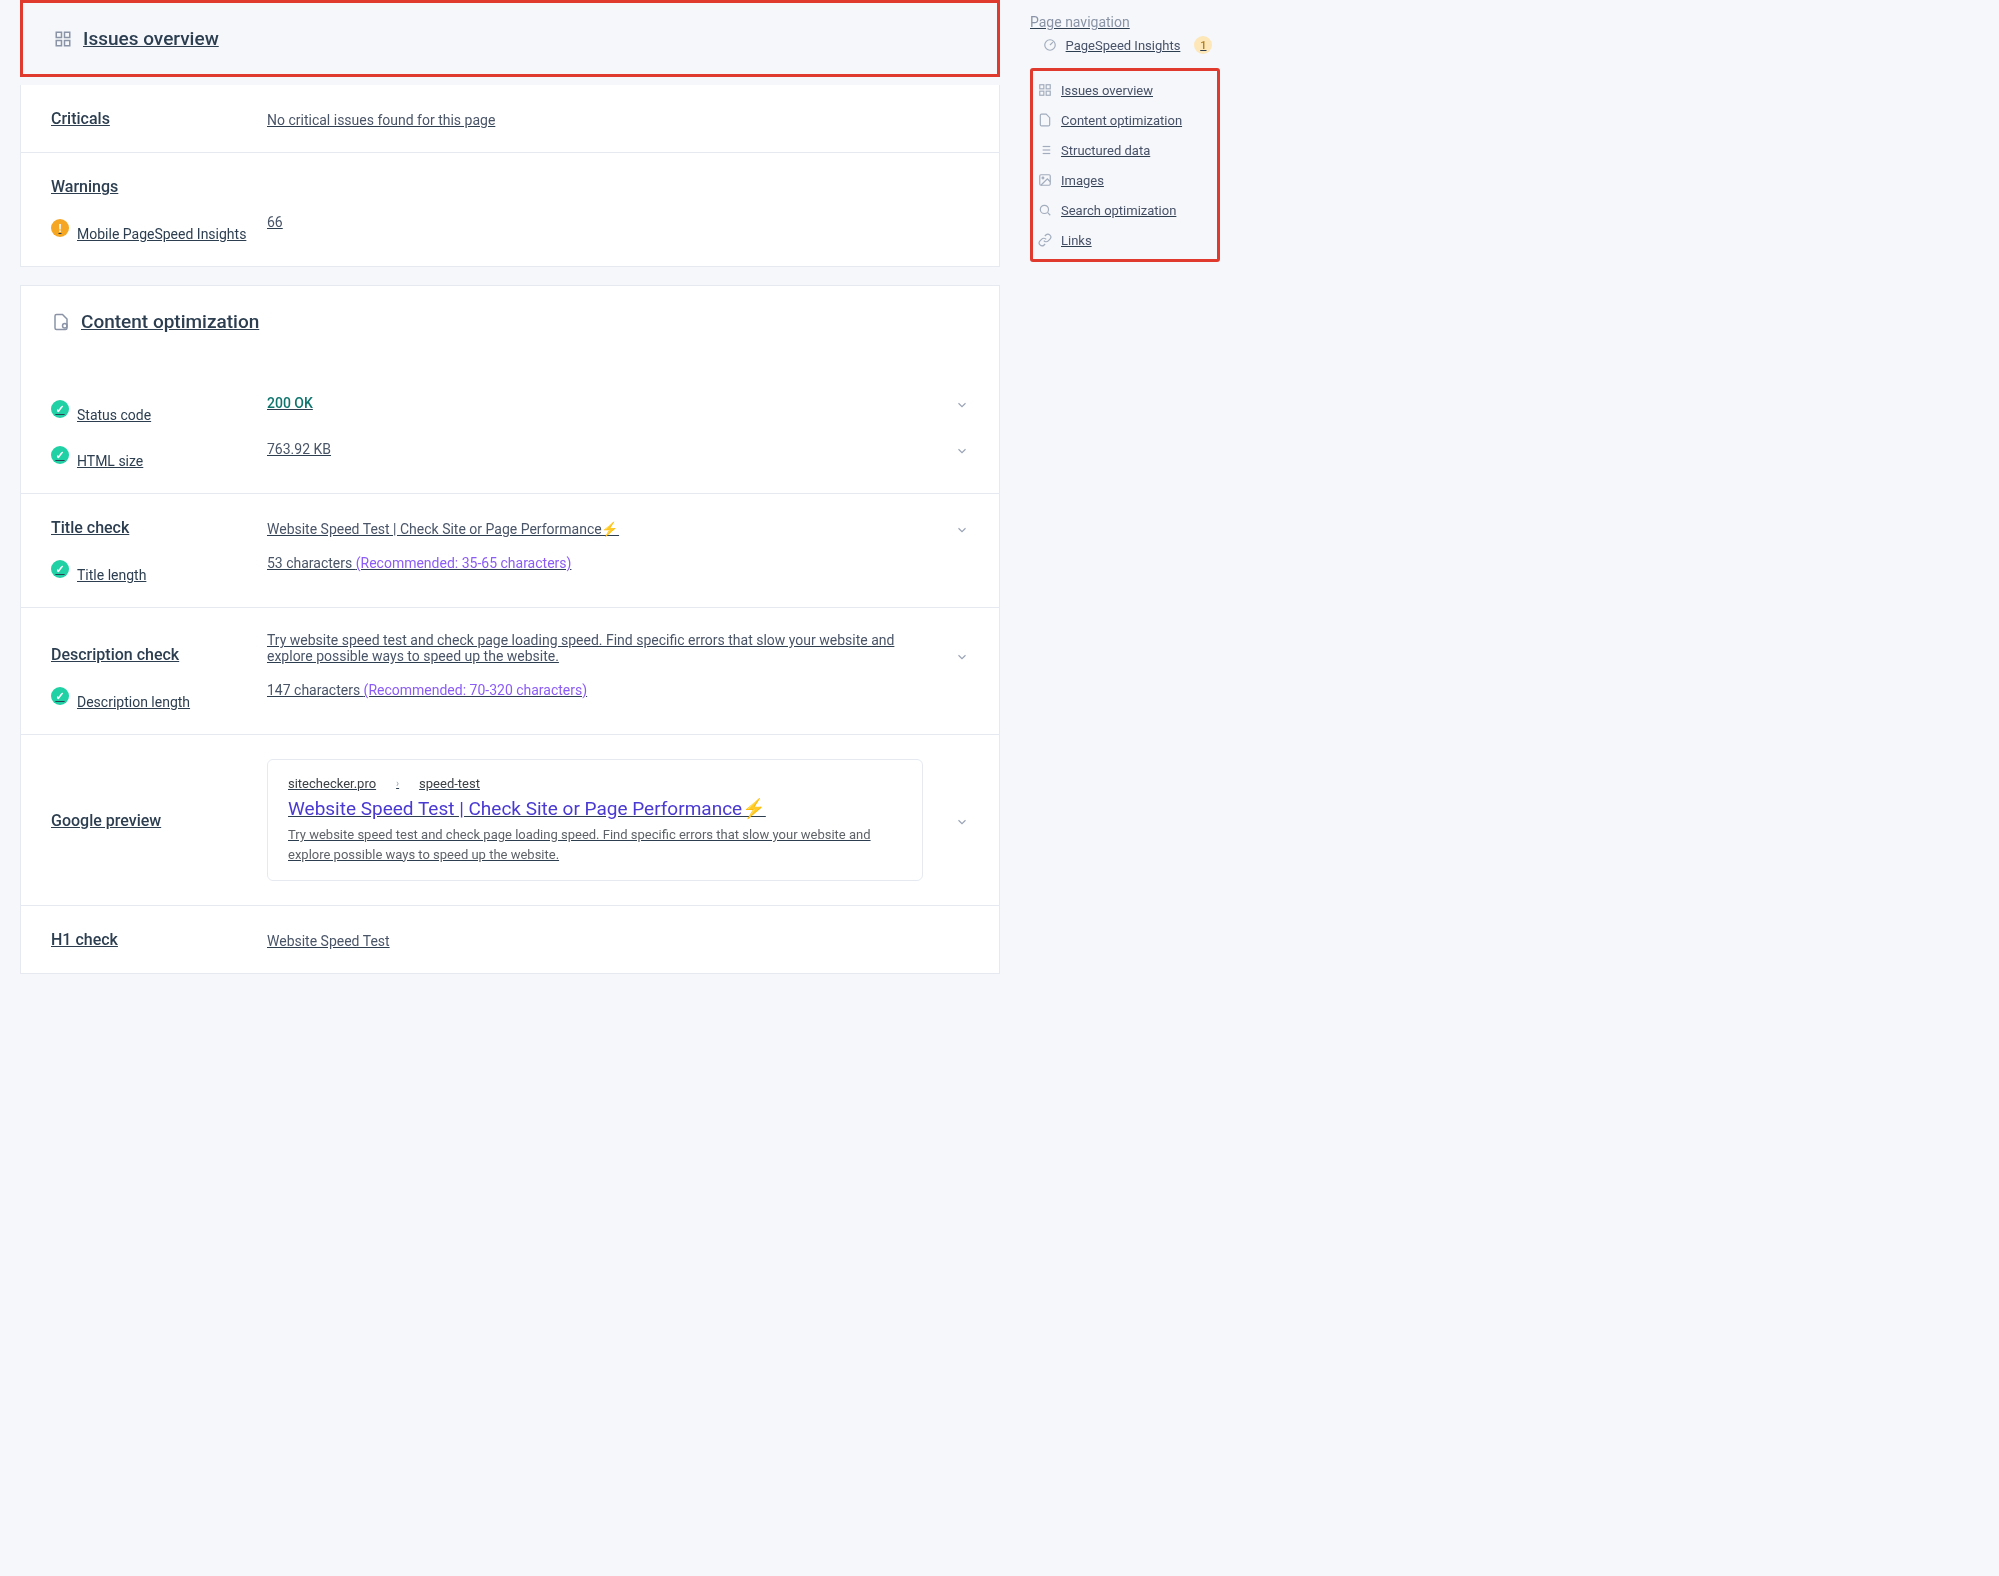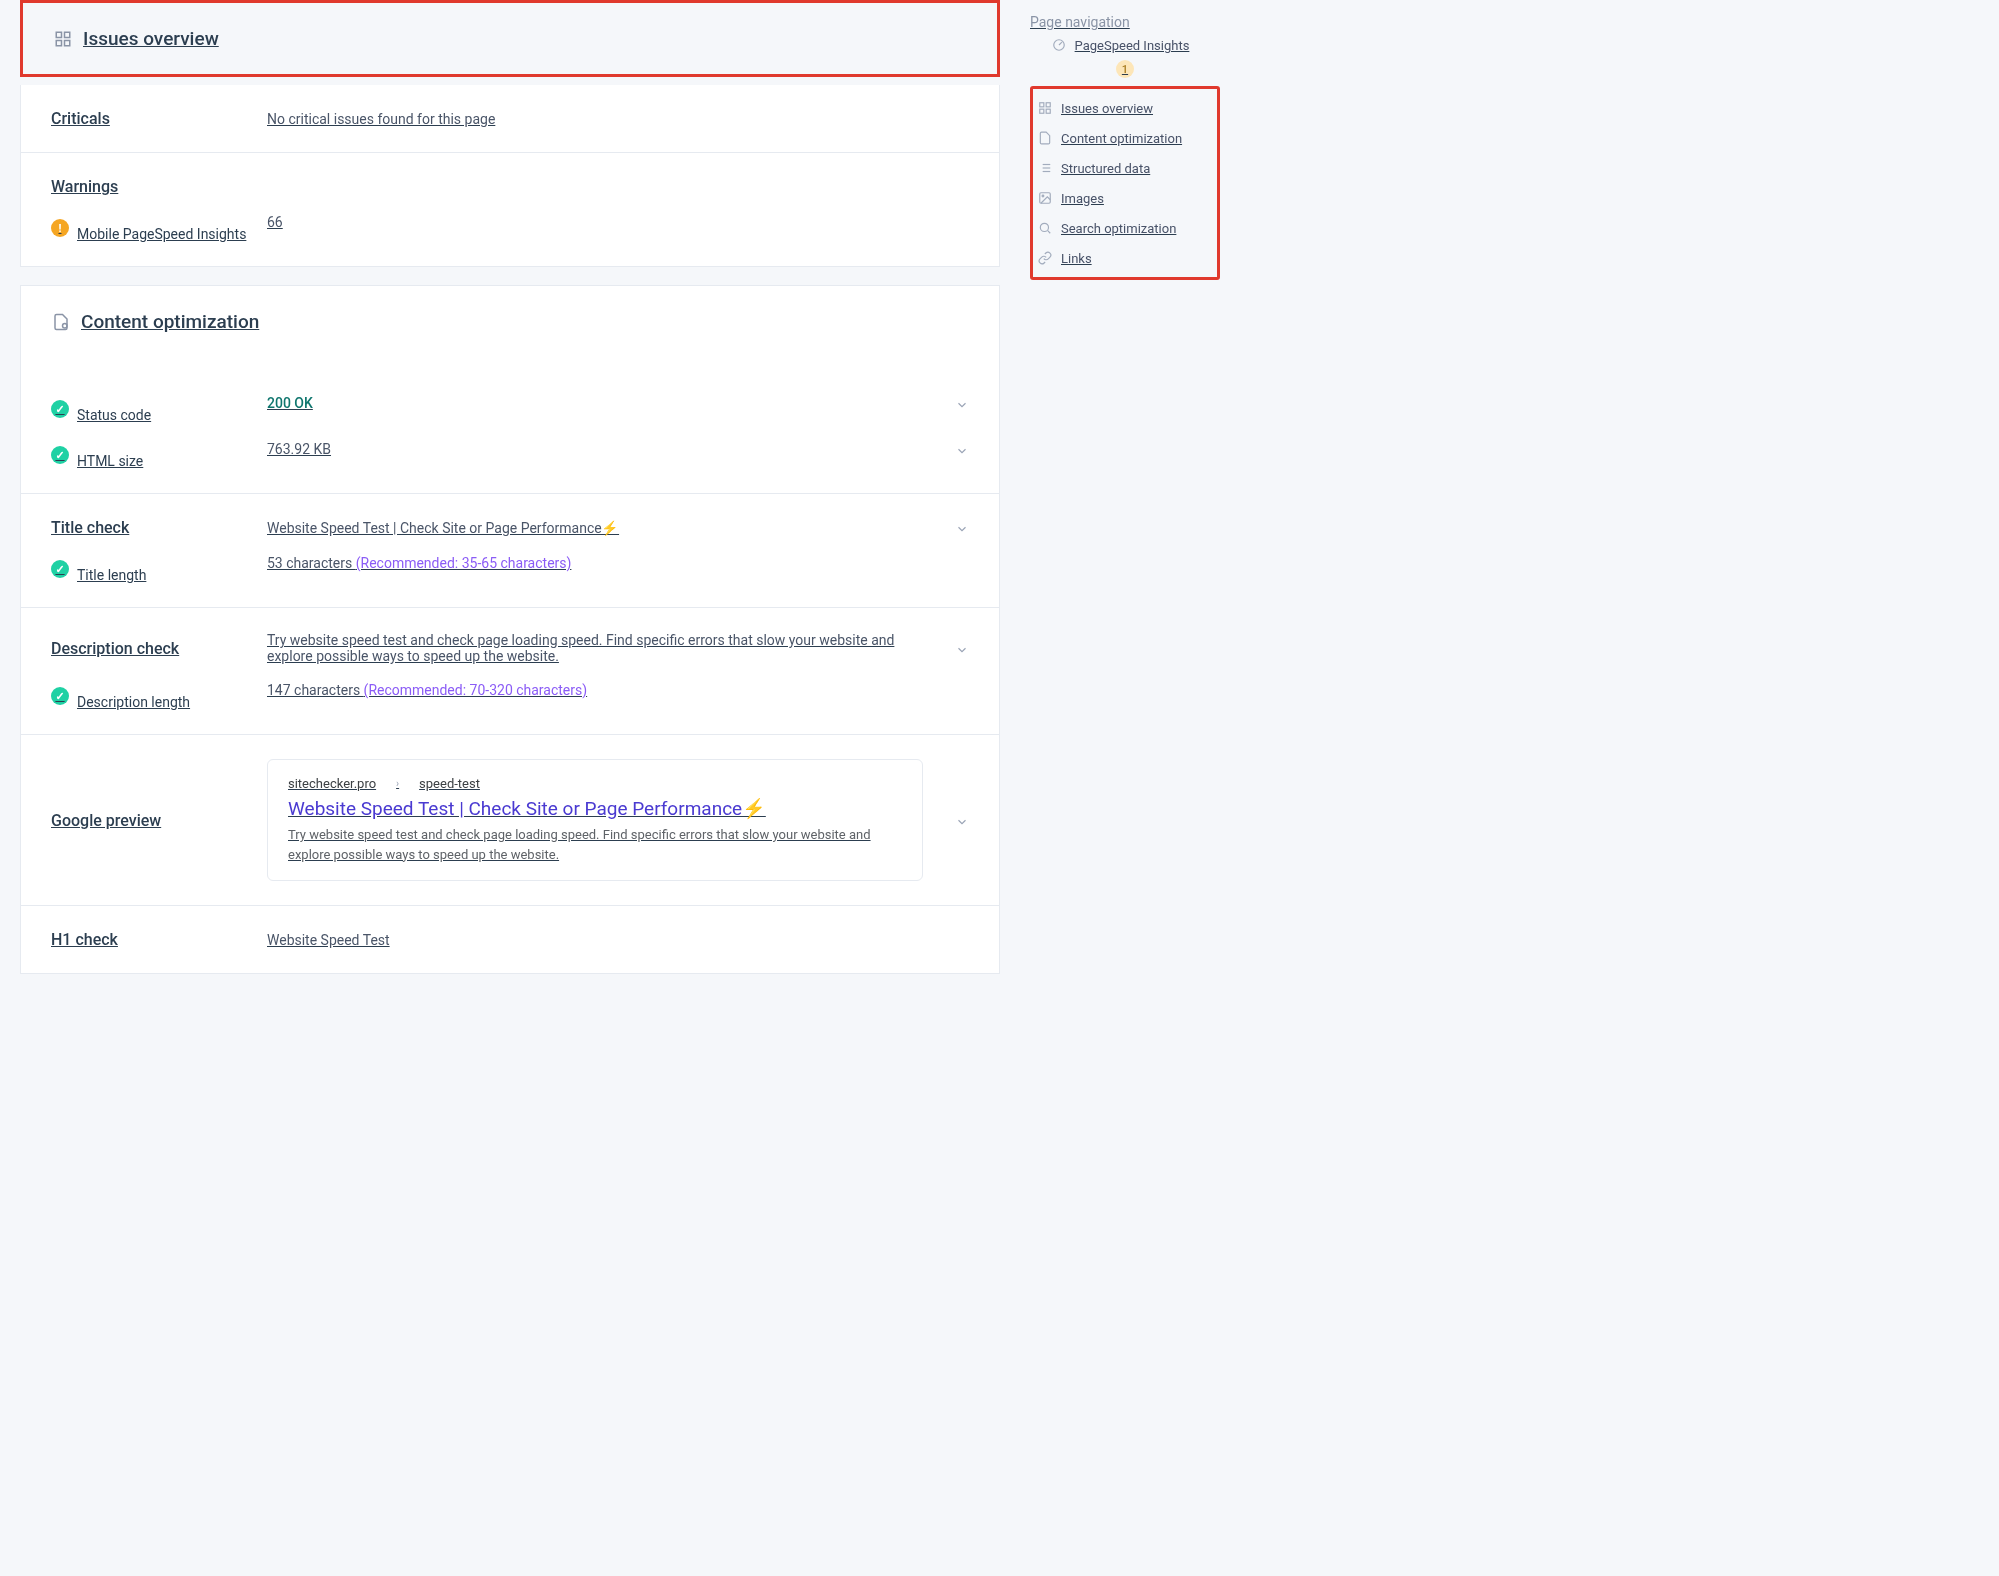--- a/index.html
+++ b/index.html
@@ -37,21 +37,20 @@
     list-style: none;
     border: 3px solid #e0392d;
     border-radius: 3px;
     padding: 4px 0;
   }
   .nav-header-row {
     display: flex;
     align-items: center;
     justify-content: center;
     margin-bottom: 8px;
-    flex-direction: column;
   }
   .nav-item, .nav-item-above {
     display: flex;
     align-items: center;
     padding: 7px 14px 7px 4px;
     color: #485268;
     font-size: 13px;
     cursor: pointer;
     gap: 8px;
   }
@@ -115,21 +114,21 @@
     border: 1px solid #e6eaf0;
     border-top: none;
     padding: 24px 30px;
   }
   .panel + .panel {
     border-top: 1px solid #e6eaf0;
     margin-top: -1px;
   }
   .panel-row {
     display: flex;
-    align-items: center;
+    align-items: flex-end;
     gap: 16px;
   }
   .panel-label-area {
     width: 200px;
     flex-shrink: 0;
     display: flex;
     align-items: center;
     gap: 8px;
   }
   .panel-value-area {

